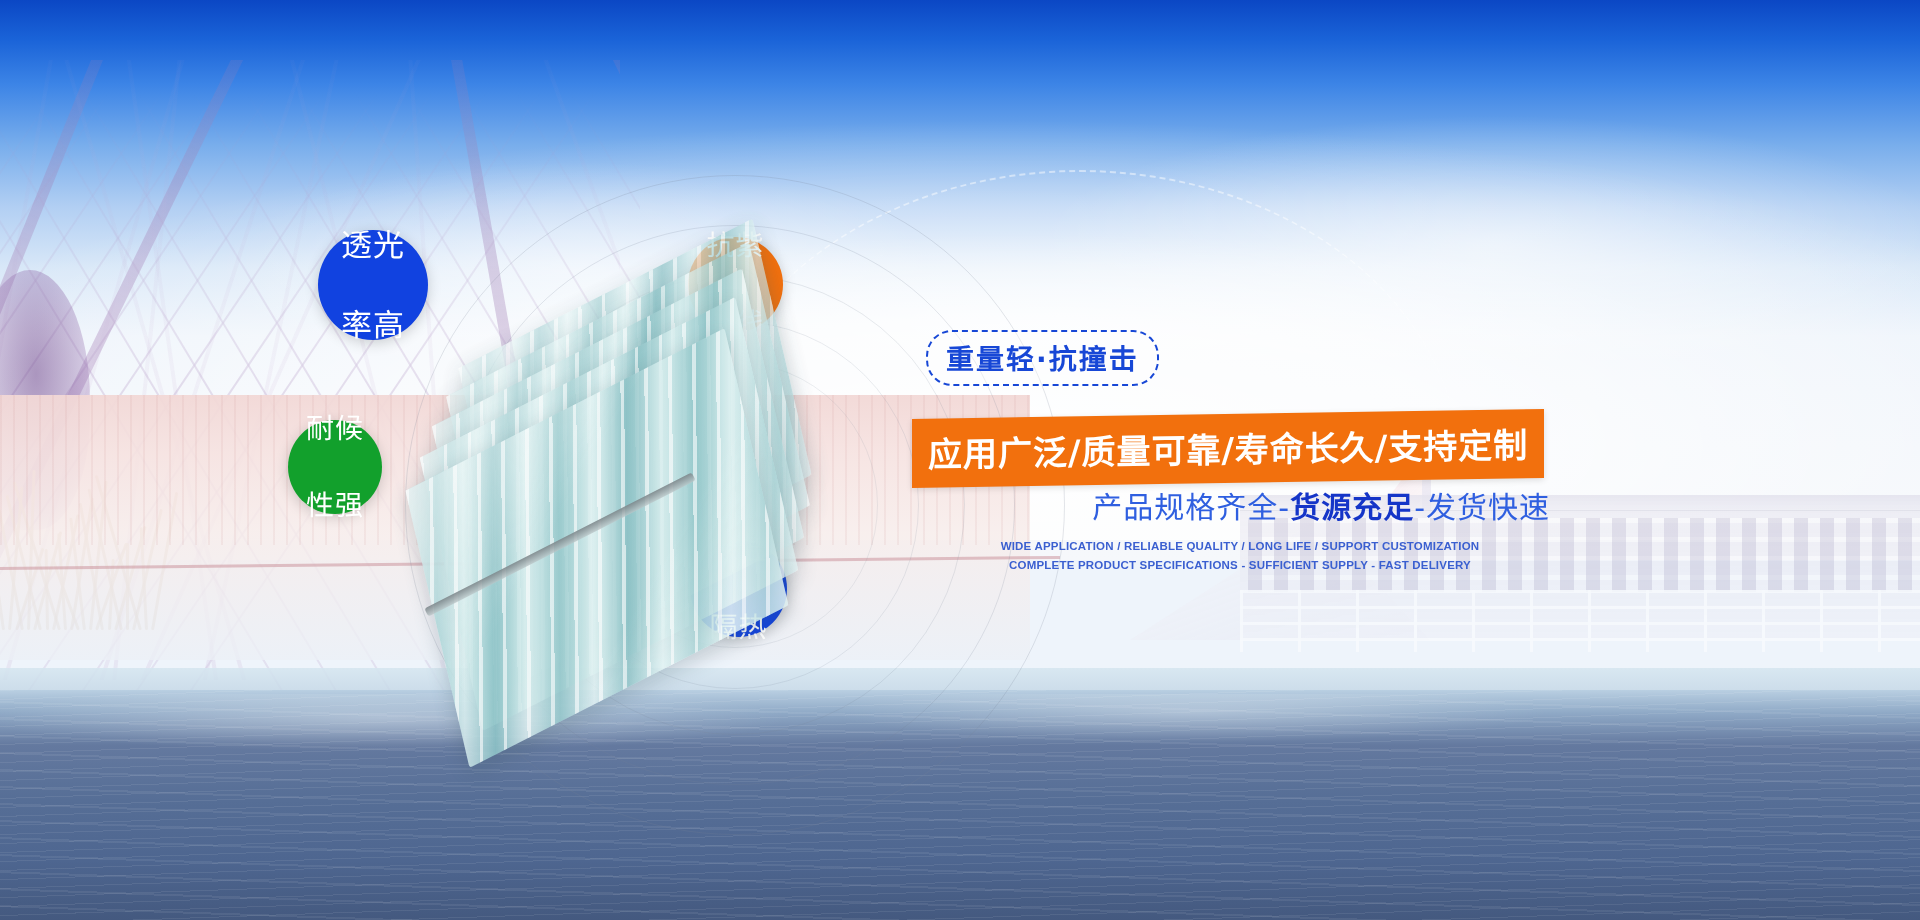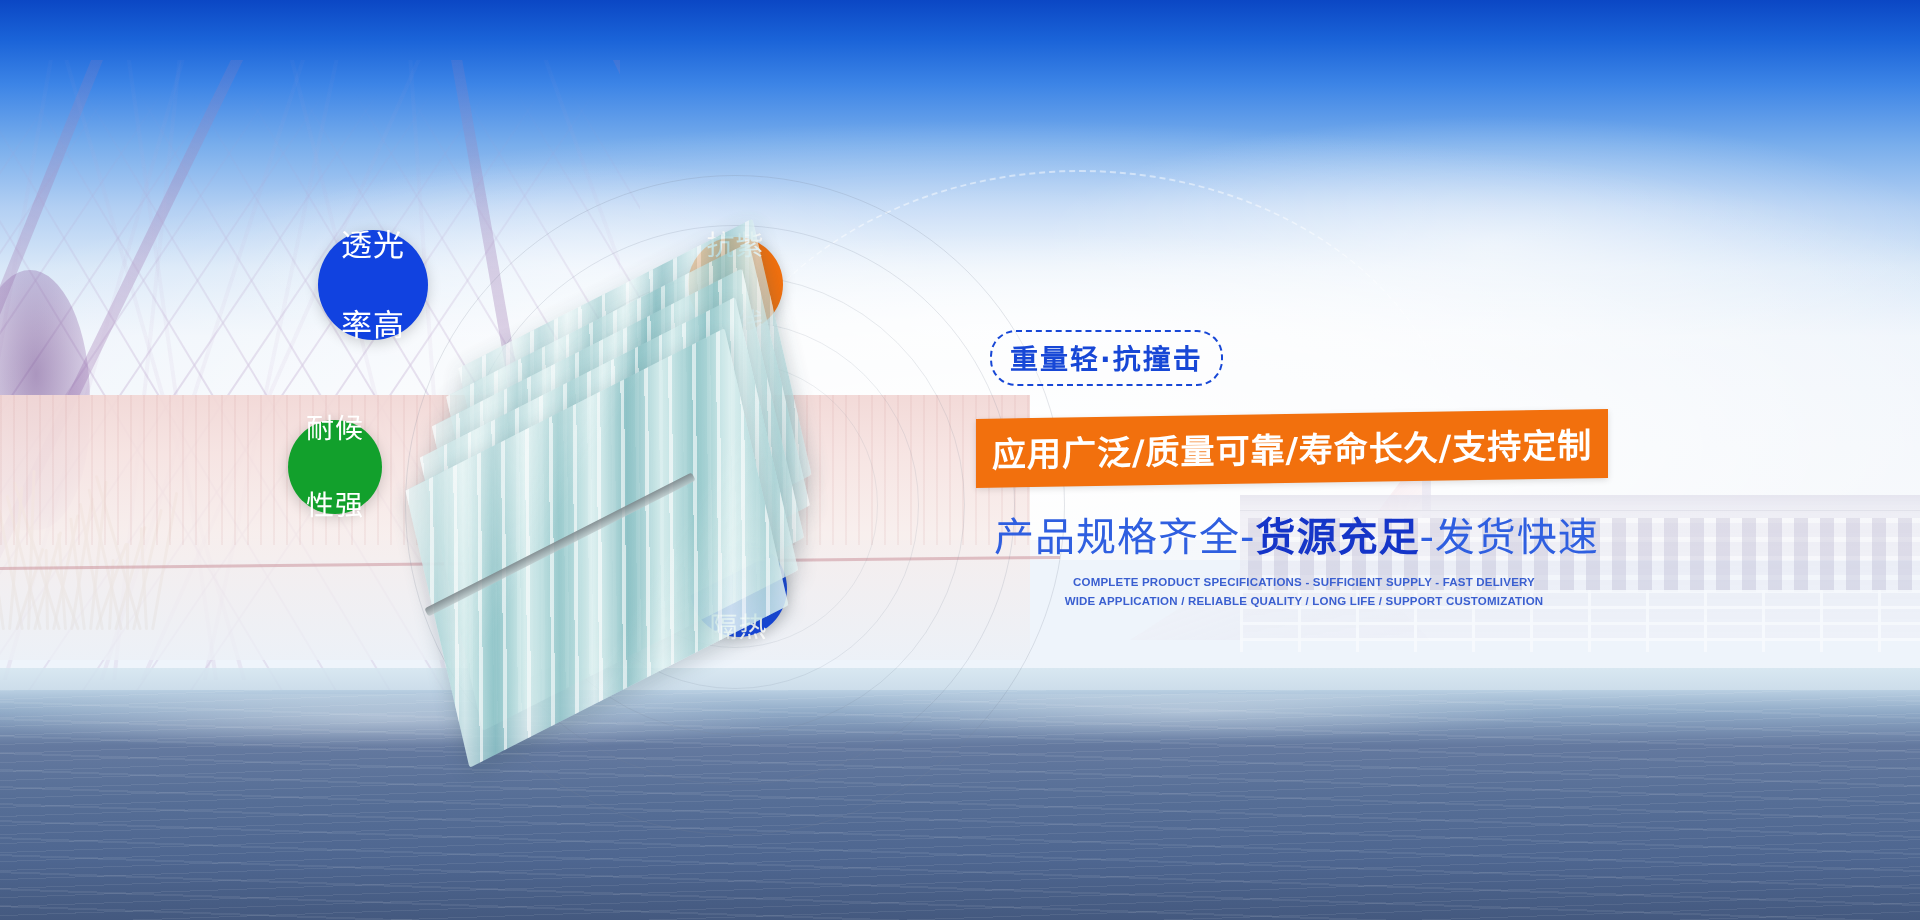--- a/index.html
+++ b/index.html
@@ -249,21 +249,21 @@
     color:#fff; text-align:center;
     font-family:"DejaVu Sans","Liberation Sans",sans-serif;
     line-height:1.04;
     box-shadow:0 3px 14px rgba(0,0,0,.18);
     letter-spacing:1px;
     gap:48px;
   }
   .badge span { display:block; }
 
   
-  .copy { position:absolute; left:966px; top:330px; width:660px; }
+  .copy { position:absolute; left:902px; top:330px; width:660px; }
 
   .tagpill {
     display:inline-block;
     border:2.5px dashed #1747d6;
     border-radius:26px;
     padding:5px 18px 7px;
     color:#1747d6;
     font-size:28px; font-weight:bold;
     letter-spacing:2px;
     font-family:"DejaVu Sans","Liberation Sans",sans-serif;
@@ -300,22 +300,22 @@
     color:#fff;
     font-size:34px; font-weight:bold;
     letter-spacing:1px;
     padding:9px 16px 11px;
     font-family:"DejaVu Sans","Liberation Sans",sans-serif;
     transform:skewY(-.9deg);
     box-shadow:0 2px 6px rgba(0,0,0,.12);
   }
 
   .subline {
-    margin-top:22px; text-align:left; width:620px; margin-left:28px;
-    font-size:40px; color:#2f5fe0; letter-spacing:1px;
+    text-align:right; width:620px; margin-left:28px;
+    font-size:30px; color:#2f5fe0; letter-spacing:1px;
     font-family:"DejaVu Sans","Liberation Sans",sans-serif;
   }
   .subline b { color:#1535c8; font-weight:bold; }
 
   .eng {
     margin-top:10px; text-align:center; width:620px; margin-left:28px;
     color:#3a5fd0; font-size:11.5px; font-weight:bold; letter-spacing:.2px;
     line-height:1.65;
     font-family:"Liberation Sans","DejaVu Sans",sans-serif;
   }
@@ -490,19 +490,19 @@
     <div class="tagpill">重量轻·抗撞击</div>
 
 
     <div class="orangebar">应用广泛/质量可靠/寿命长久/支持定制</div>
 
     <div class="subline">
       <span>产品规格齐全-</span><b>货源充足</b><span>-发货快速</span>
     </div>
 
     <div class="eng">
+      <div>WIDE APPLICATION / RELIABLE QUALITY / LONG LIFE / SUPPORT CUSTOMIZATION</div>
       <div>COMPLETE PRODUCT SPECIFICATIONS - SUFFICIENT SUPPLY - FAST DELIVERY</div>
-      <div>WIDE APPLICATION / RELIABLE QUALITY / LONG LIFE / SUPPORT CUSTOMIZATION</div>
     </div>
 
 
   </div>
 </div>
 
 </body></html>

